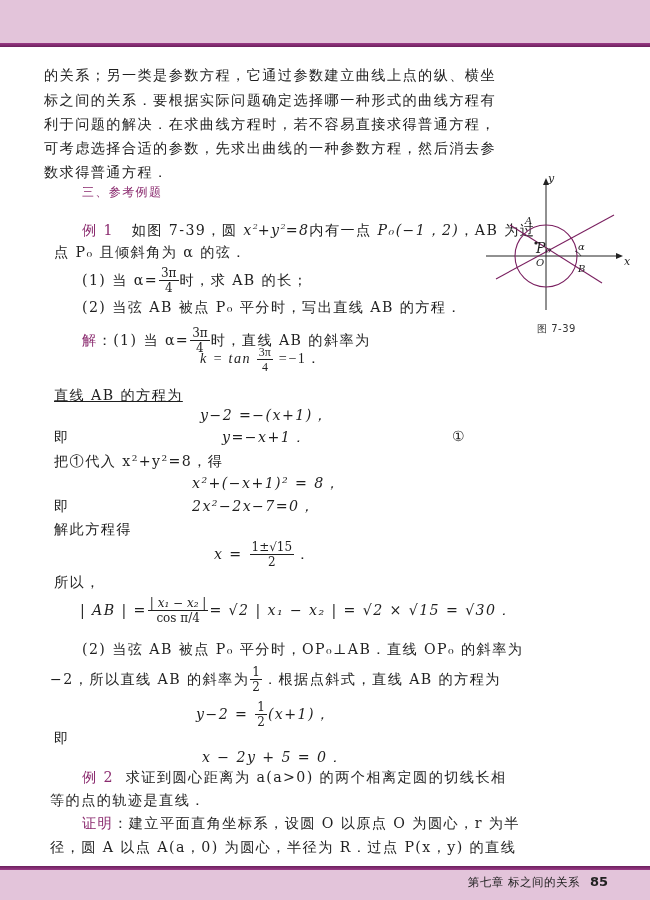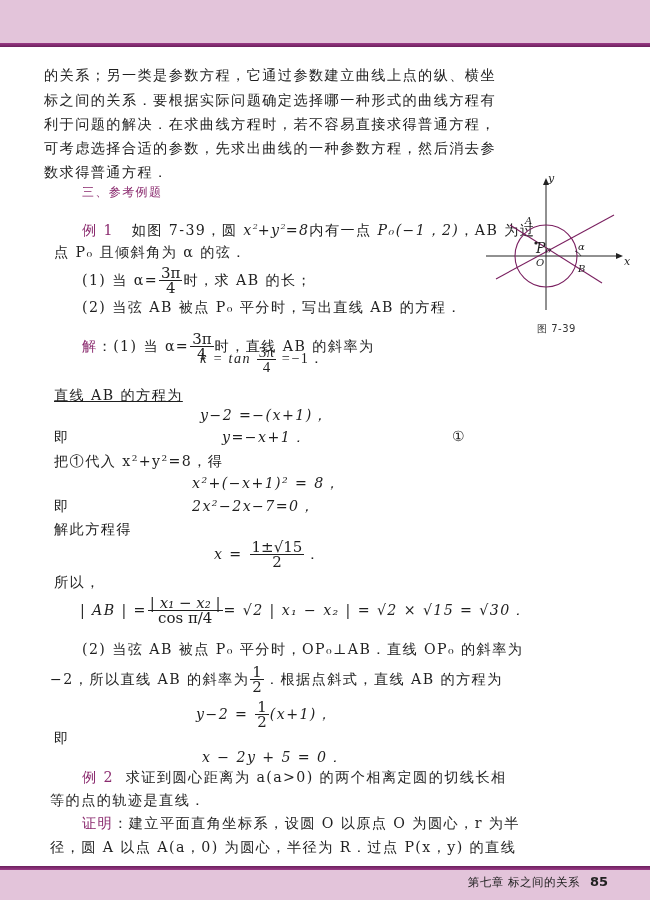--- a/index.html
+++ b/index.html
@@ -36,21 +36,21 @@
 
   .line {
     position: absolute; font-size: 14.2px; white-space: nowrap;
     letter-spacing: 1.4px; line-height: 18px;
   }
   .i { font-style: italic; }
   .purple { color: #8a2a6e; }
   .sup { font-size: 8px; vertical-align: 6px; letter-spacing: 0; }
   .frac {
     display: inline-flex; flex-direction: column; align-items: center;
-    vertical-align: middle; font-size: 15px; line-height: 14px; margin: 0 1px;
+    vertical-align: middle; font-size: 12px; line-height: 14px; margin: 0 1px;
     letter-spacing: 0;
   }
   .frac .num { border-bottom: 1px solid #1f1f1f; padding: 0 2px; }
   .frac .den { padding: 0 2px; }
   .circ-num { position: absolute; left: 452px; top: 428px; font-size: 14px; }
 
   .figure { position: absolute; left: 486px; top: 175px; width: 150px; height: 135px; }
   .fig-caption {
     position: absolute; left: 537px; top: 322px; font-size: 10px; color: #333;
     font-family: "DejaVu Sans", "Liberation Sans", sans-serif; letter-spacing: 0.5px;
@@ -76,21 +76,21 @@
 </div>
 <div class="line" style="left:54px; top:243px;">点 P₀ 且倾斜角为 α 的弦．</div>
 <div class="line" style="left:82px; top:266px;">
   <span>(1)  当 α=</span><span class="frac">
       <span class="num">3π</span>
       <span class="den">4</span>
     </span><span>时，求 AB 的长；</span>
 </div>
 <div class="line" style="left:82px; top:298px;">(2)  当弦 AB 被点 P₀ 平分时，写出直线 AB 的方程．</div>
 
-<div class="line" style="left:82px; top:326px;margin-top:6px;">
+<div class="line" style="left:82px; top:326px;">
   <span class="purple">解</span><span>：(1)  当 α=</span><span class="frac">
       <span class="num">3π</span>
       <span class="den">4</span>
     </span><span>时，直线 AB 的斜率为</span>
 </div>
 <div class="line" style="left:200px; top:345px;font-family:Liberation Serif, serif;">
   <span class="i">k = tan </span><span class="frac">
       <span class="num">3π</span>
       <span class="den">4</span>
     </span><span> =−1．</span>

